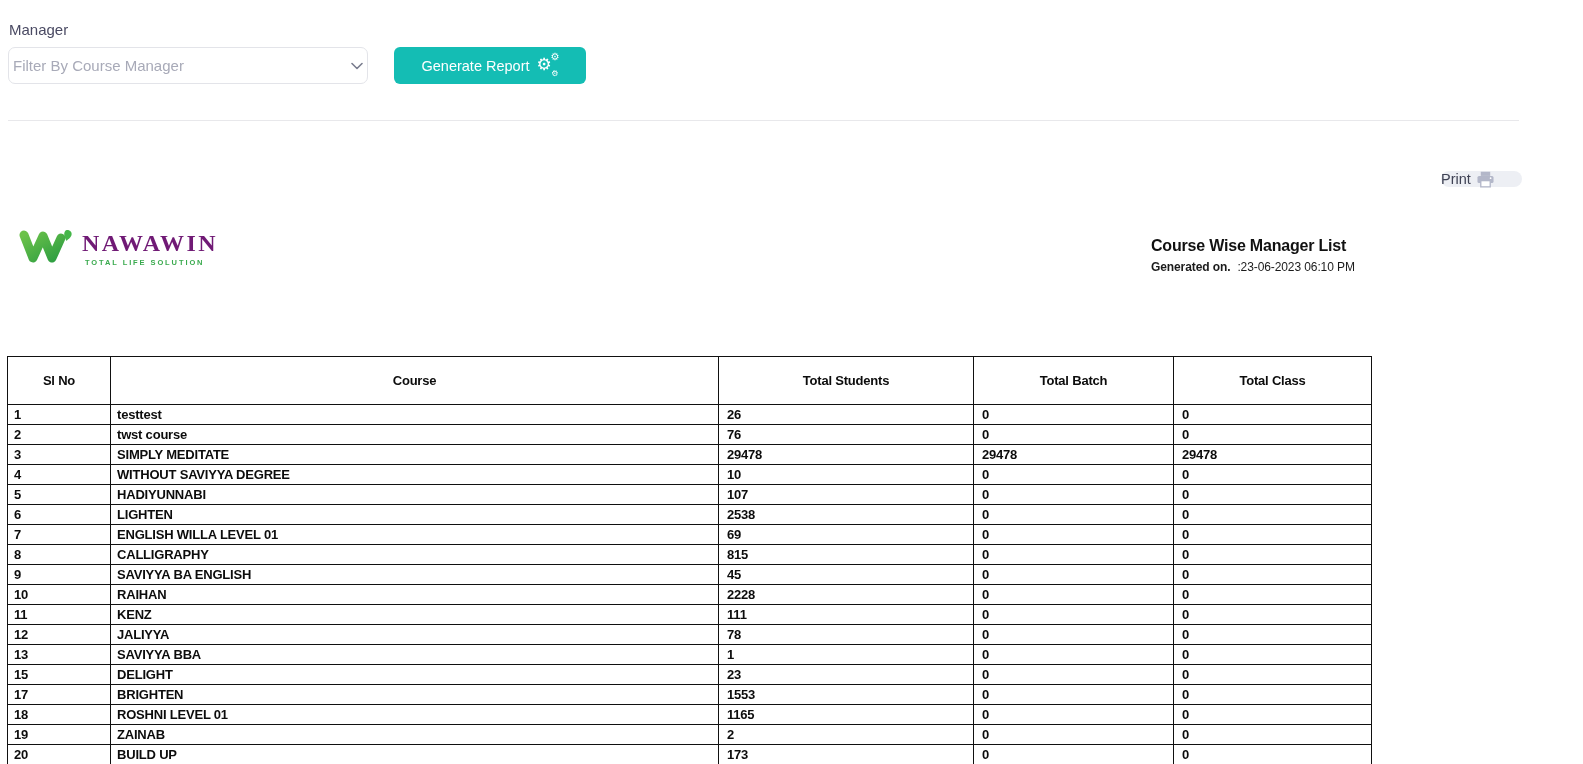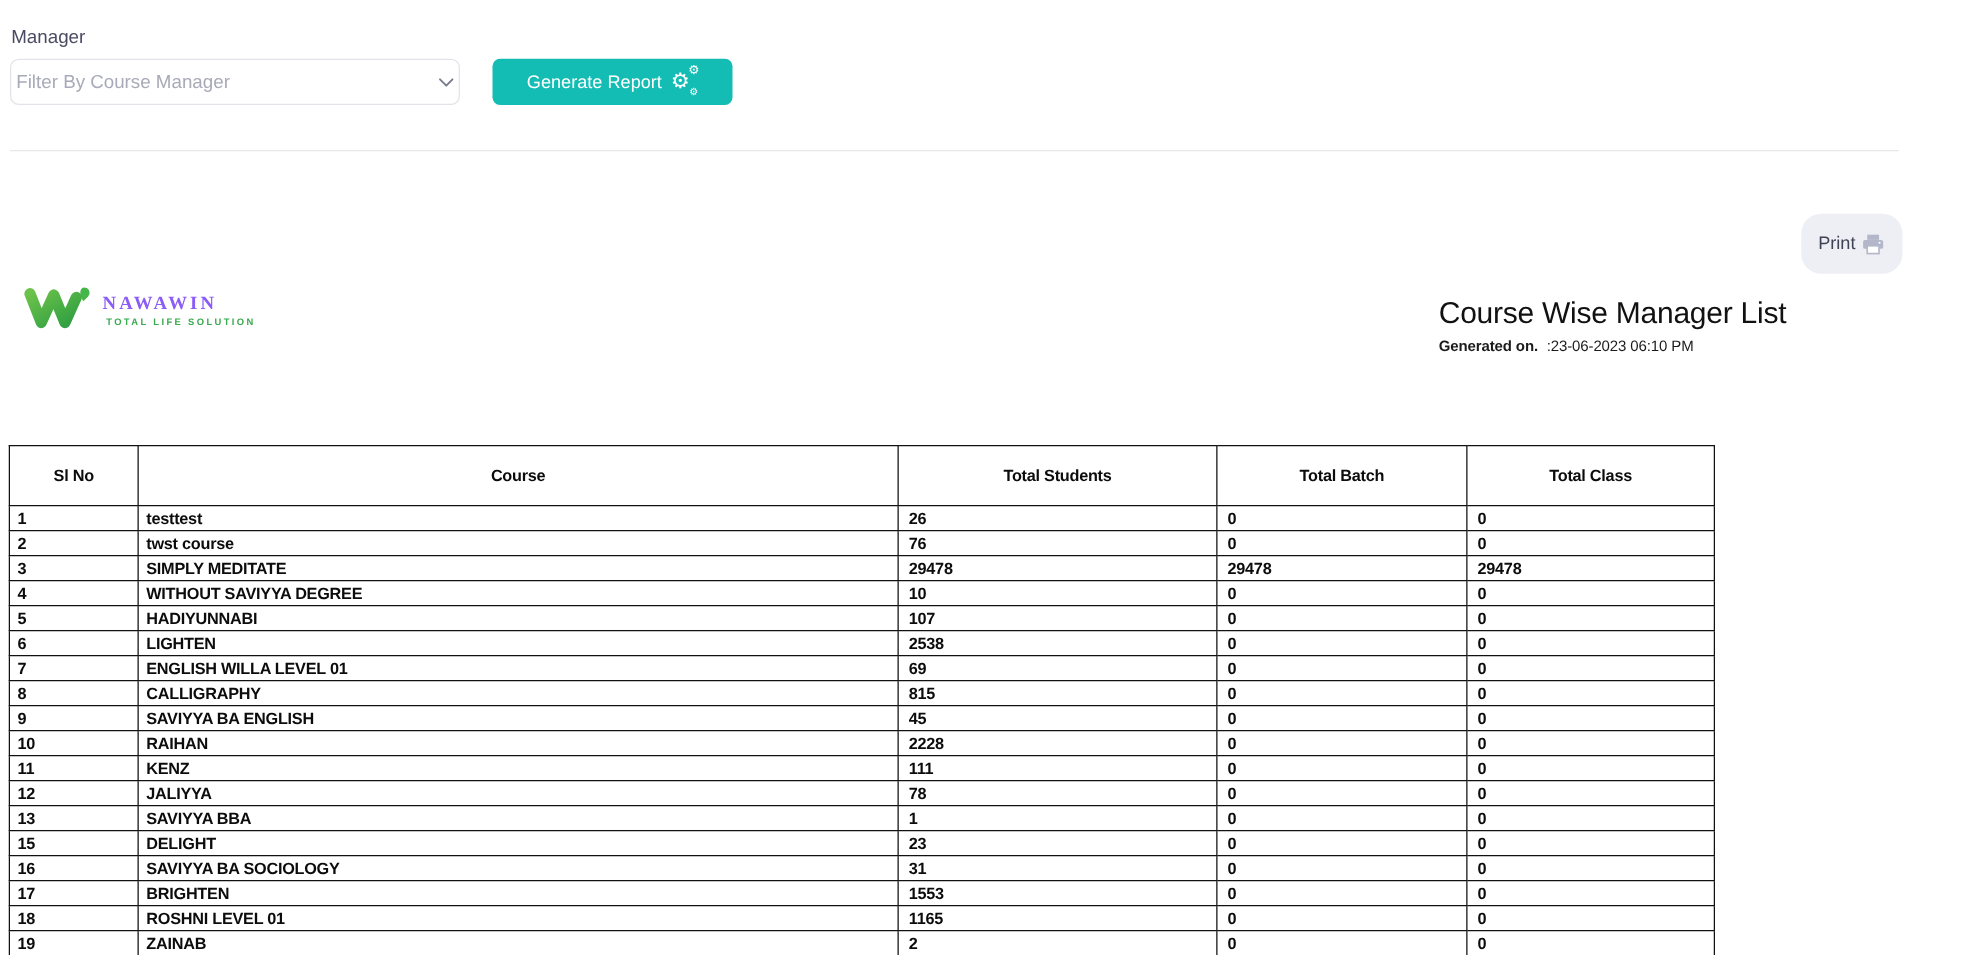--- a/index.html
+++ b/index.html
@@ -32,33 +32,33 @@
     display:flex;align-items:center;justify-content:center;gap:7px;cursor:pointer;}
   .gears{position:relative;display:inline-block;width:22px;height:20px;}
   .gears .g-big{position:absolute;left:0;top:-1px;font-size:17px;line-height:20px;color:#fff;}
   .gears .g-small{position:absolute;right:-1px;top:-4px;font-size:10px;line-height:10px;color:#fff;}
   .gears .g-small2{position:absolute;right:0px;bottom:-2px;font-size:8px;line-height:8px;color:#fff;}
 
   .divider{position:absolute;left:8px;top:120px;width:1511px;height:1px;
     background:var(--line);border:none;}
 
   
-  .print-btn{position:absolute;left:1441px;top:171px;width:81px;height:48px;
+  .print-btn{position:absolute;left:1441px;top:171px;width:81px;height:16px;
     background:var(--pill-bg);border:none;border-radius:16px;cursor:pointer;
-    display:flex;align-items:center;justify-content:center;gap:5px;
+    display:flex;align-items:center;justify-content:flex-start;gap:5px;
     font-family:"Liberation Sans",sans-serif;font-size:14.5px;color:var(--pill-ink);}
 
   
   .logo{position:absolute;left:18px;top:226px;display:flex;align-items:center;gap:8px;}
-  .logo-text .logo-name{font-family:"Liberation Serif",serif;font-size:15px;
-    letter-spacing:2.5px;color:#8b5cf6;font-weight:600;}
+  .logo-text .logo-name{font-family:"Liberation Serif",serif;font-size:24px;
+    letter-spacing:2.5px;color:#701a75;font-weight:600;}
   .logo-text .logo-tagline{font-size:7.5px;letter-spacing:1.9px;color:var(--logo-green);
     font-weight:700;margin-top:1px;padding-left:3px;}
   .title-block{position:absolute;left:1151px;top:237px;}
-  .report-title{font-size:24px;font-weight:400;color:var(--ink);letter-spacing:-0.2px;}
+  .report-title{font-size:16px;font-weight:700;color:var(--ink);letter-spacing:-0.2px;}
   .generated{margin-top:5px;font-size:12px;color:#1b1b1b;letter-spacing:-0.1px;}
   .generated .gen-label{font-weight:700;margin-right:7px;}
 
   
   table.report{position:absolute;left:7px;top:356px;width:1364px;
     border-collapse:collapse;table-layout:fixed;}
   table.report th,table.report td{border:1px solid #111;height:20px;
     font-size:13px;font-weight:700;color:#0c0c0c;letter-spacing:-0.2px;
     padding:0 8px;overflow:hidden;white-space:nowrap;}
   table.report th{text-align:center;padding:16px 4px;}
@@ -234,27 +234,20 @@
           <td>0</td>
         </tr>
         <tr>
           <td>15</td>
           <td>DELIGHT</td>
           <td>23</td>
           <td>0</td>
           <td>0</td>
         </tr>
         <tr>
-          <td>16</td>
-          <td>SAVIYYA BA SOCIOLOGY</td>
-          <td>31</td>
-          <td>0</td>
-          <td>0</td>
-        </tr>
-        <tr>
           <td>17</td>
           <td>BRIGHTEN</td>
           <td>1553</td>
           <td>0</td>
           <td>0</td>
         </tr>
         <tr>
           <td>18</td>
           <td>ROSHNI LEVEL 01</td>
           <td>1165</td>

